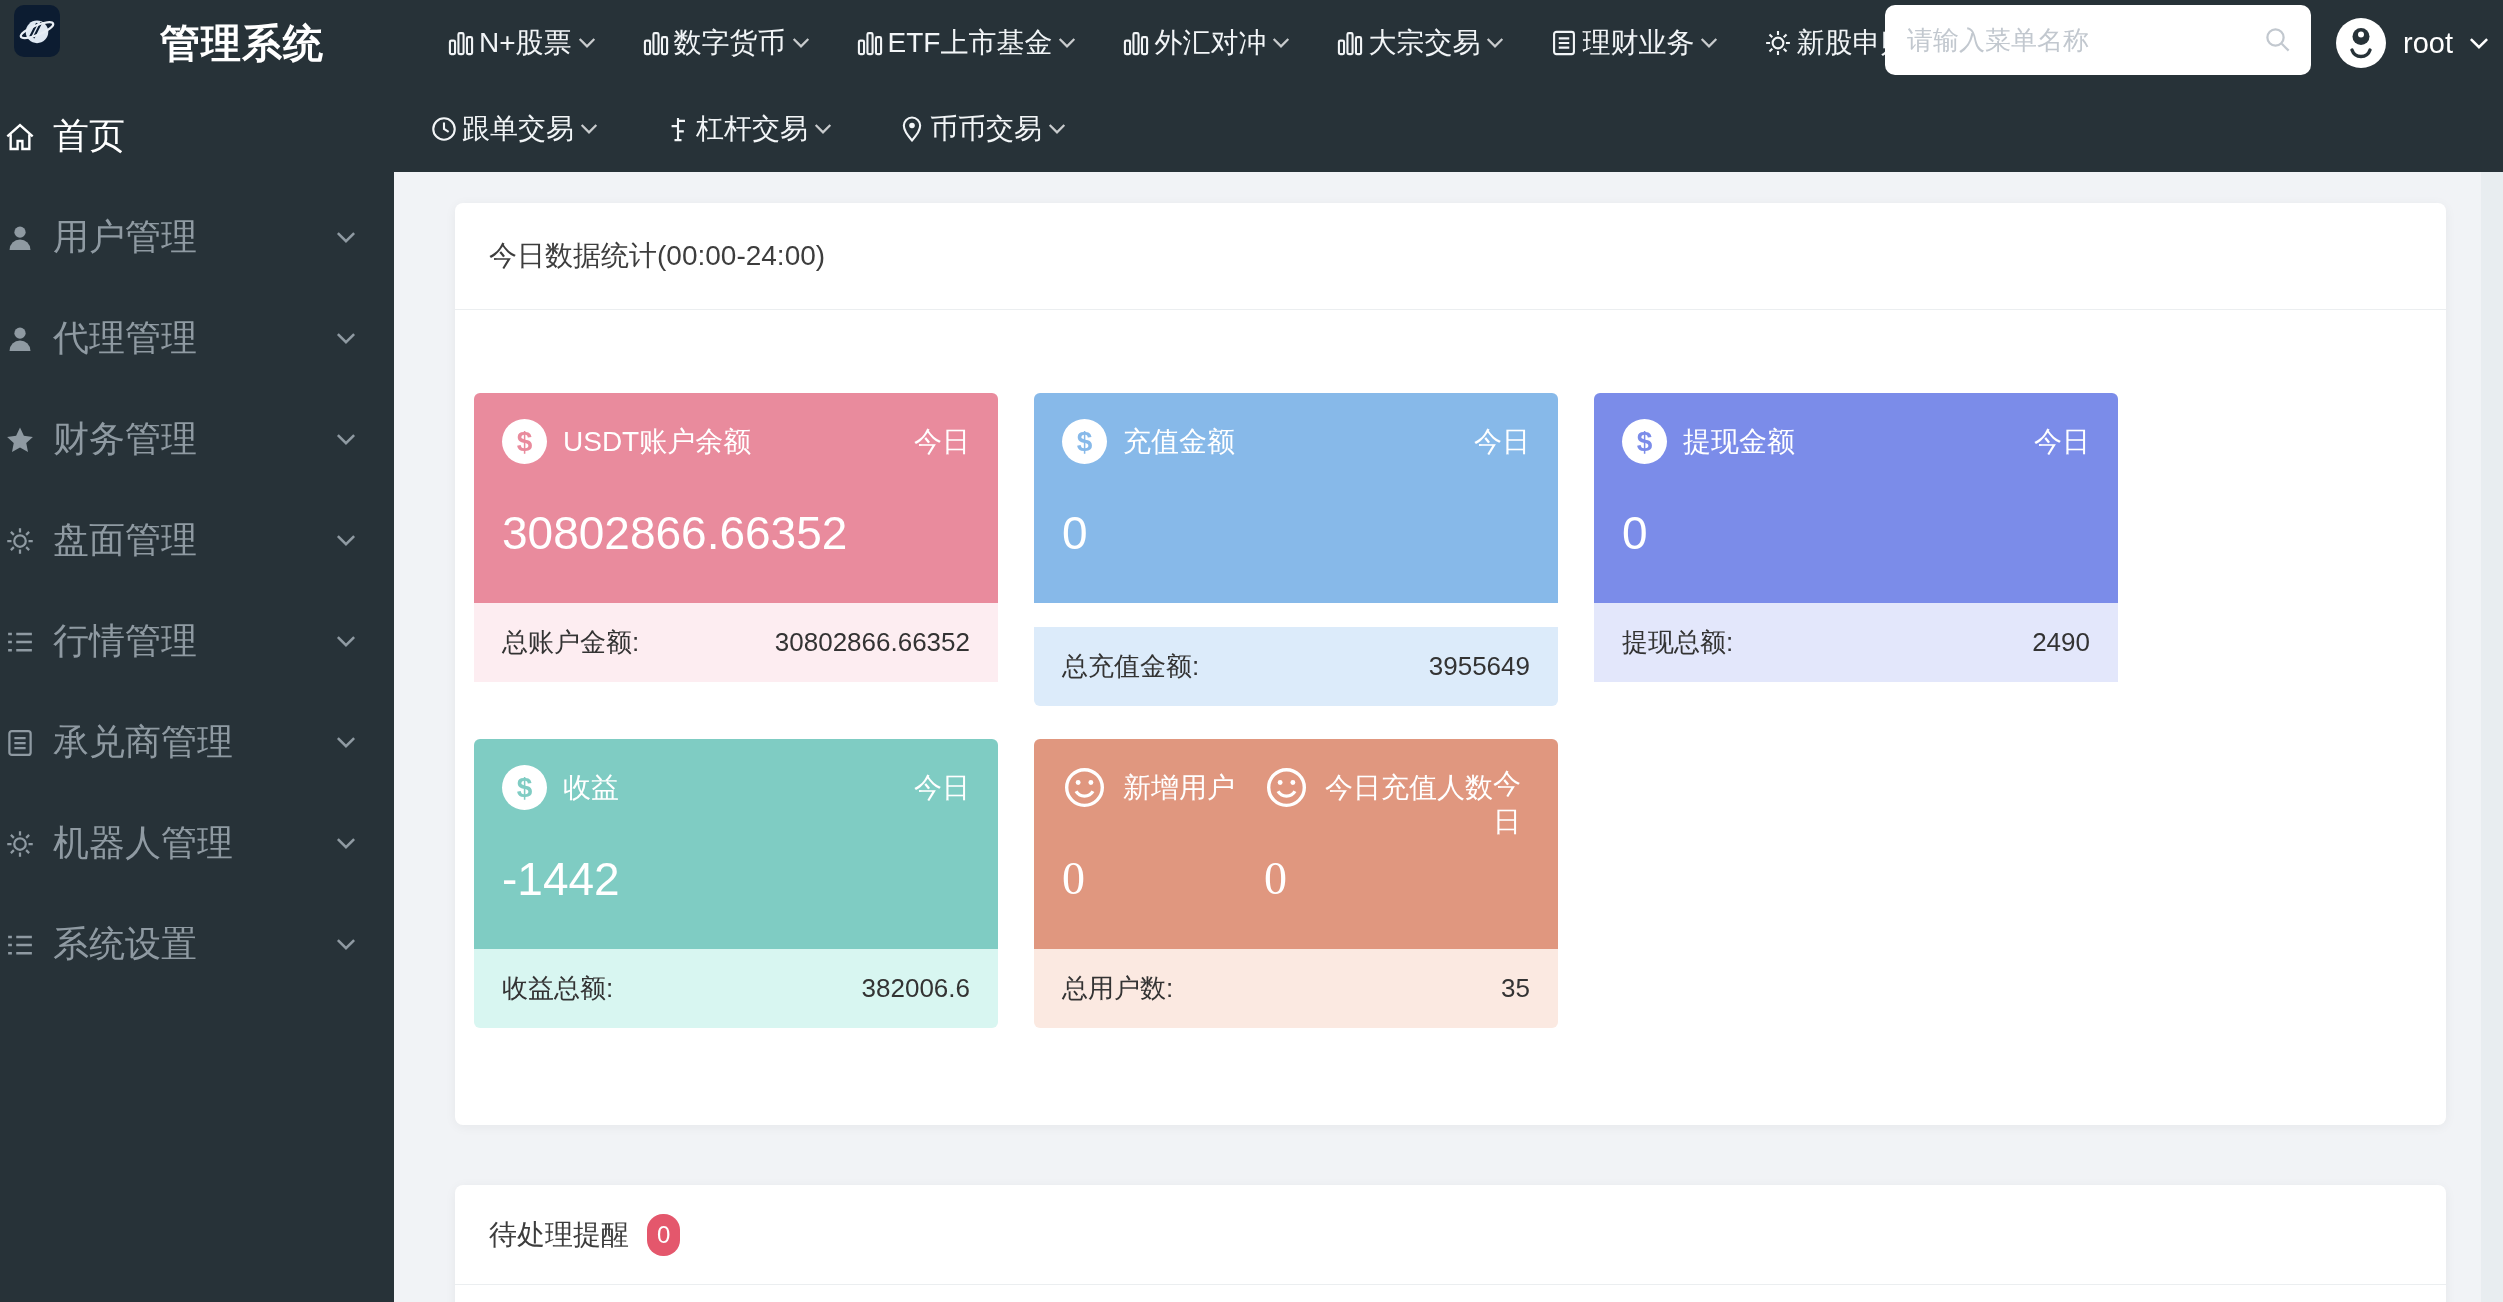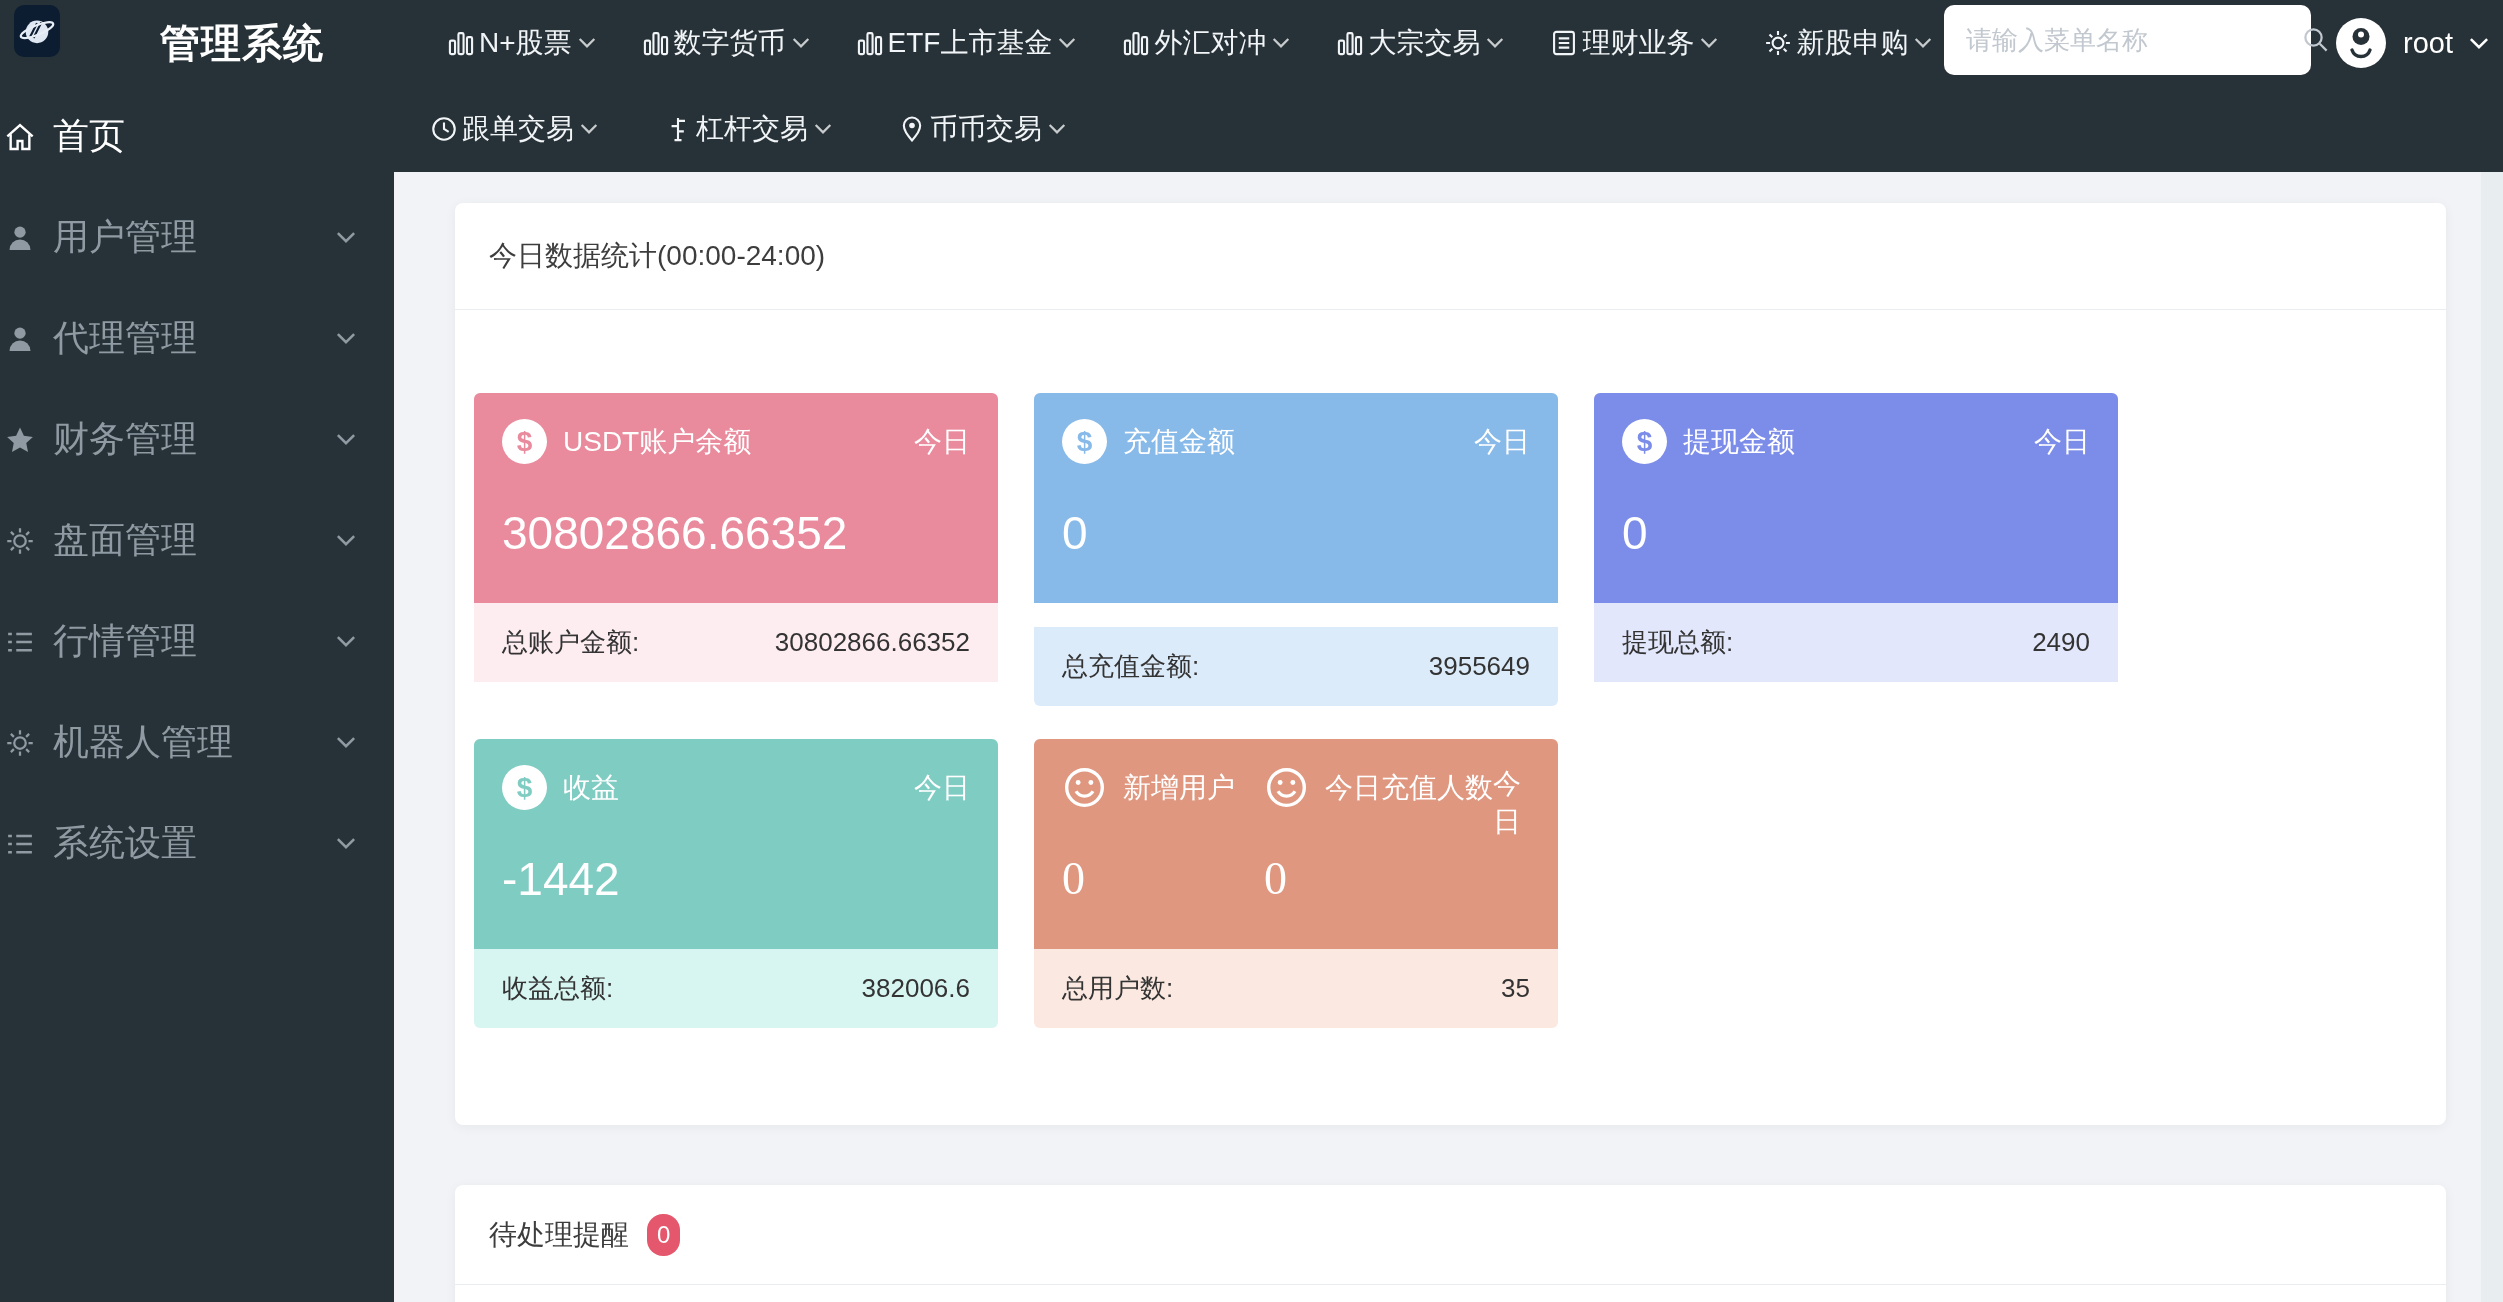--- a/index.html
+++ b/index.html
@@ -46,21 +46,21 @@
     display:flex; align-items:center; gap:66px; padding-left:36px;
   }
   .nav-item {
     display:flex; align-items:center; gap:4px;
     color:#f2f5f7; font-size:28px; white-space:nowrap; cursor:pointer;
   }
   .nav-item .chev { color:rgba(255,255,255,.75); margin-left:2px; }
 
   
   .search-box {
-    position:absolute; top:5px; right:192px; width:367px; height:70px;
+    position:absolute; top:5px; right:192px; width:426px; height:70px;
     background:#fff; border-radius:10px;
     display:flex; align-items:center; padding:0 18px 0 22px;
   }
   .search-box input {
     border:none; outline:none; flex:1; font-size:26px;
     font-family:inherit; color:#333; background:transparent;
   }
   .search-box input::placeholder { color:#c2c8cf; }
   .search-icon { color:#c2c8cf; }
 
@@ -297,20 +297,33 @@
           </svg>
         </span>
     </div>
     <div class="menu-item">
       <span class="mi-icon">
           <svg width="30" height="30">
             <use href="#i-list"></use>
           </svg>
         </span>
       <span class="mi-label">行情管理</span>
+      <span class="mi-chev">
+          <svg width="20" height="13">
+            <use href="#i-chev"></use>
+          </svg>
+        </span>
+    </div>
+    <div class="menu-item">
+      <span class="mi-icon">
+          <svg width="30" height="30">
+            <use href="#i-doc"></use>
+          </svg>
+        </span>
+      <span class="mi-label">承兑商管理</span>
       <span class="mi-chev">
           <svg width="20" height="13">
             <use href="#i-chev"></use>
           </svg>
         </span>
     </div>
     <div class="menu-item">
       <span class="mi-icon">
           <svg width="30" height="30">
             <use href="#i-gear"></use>

